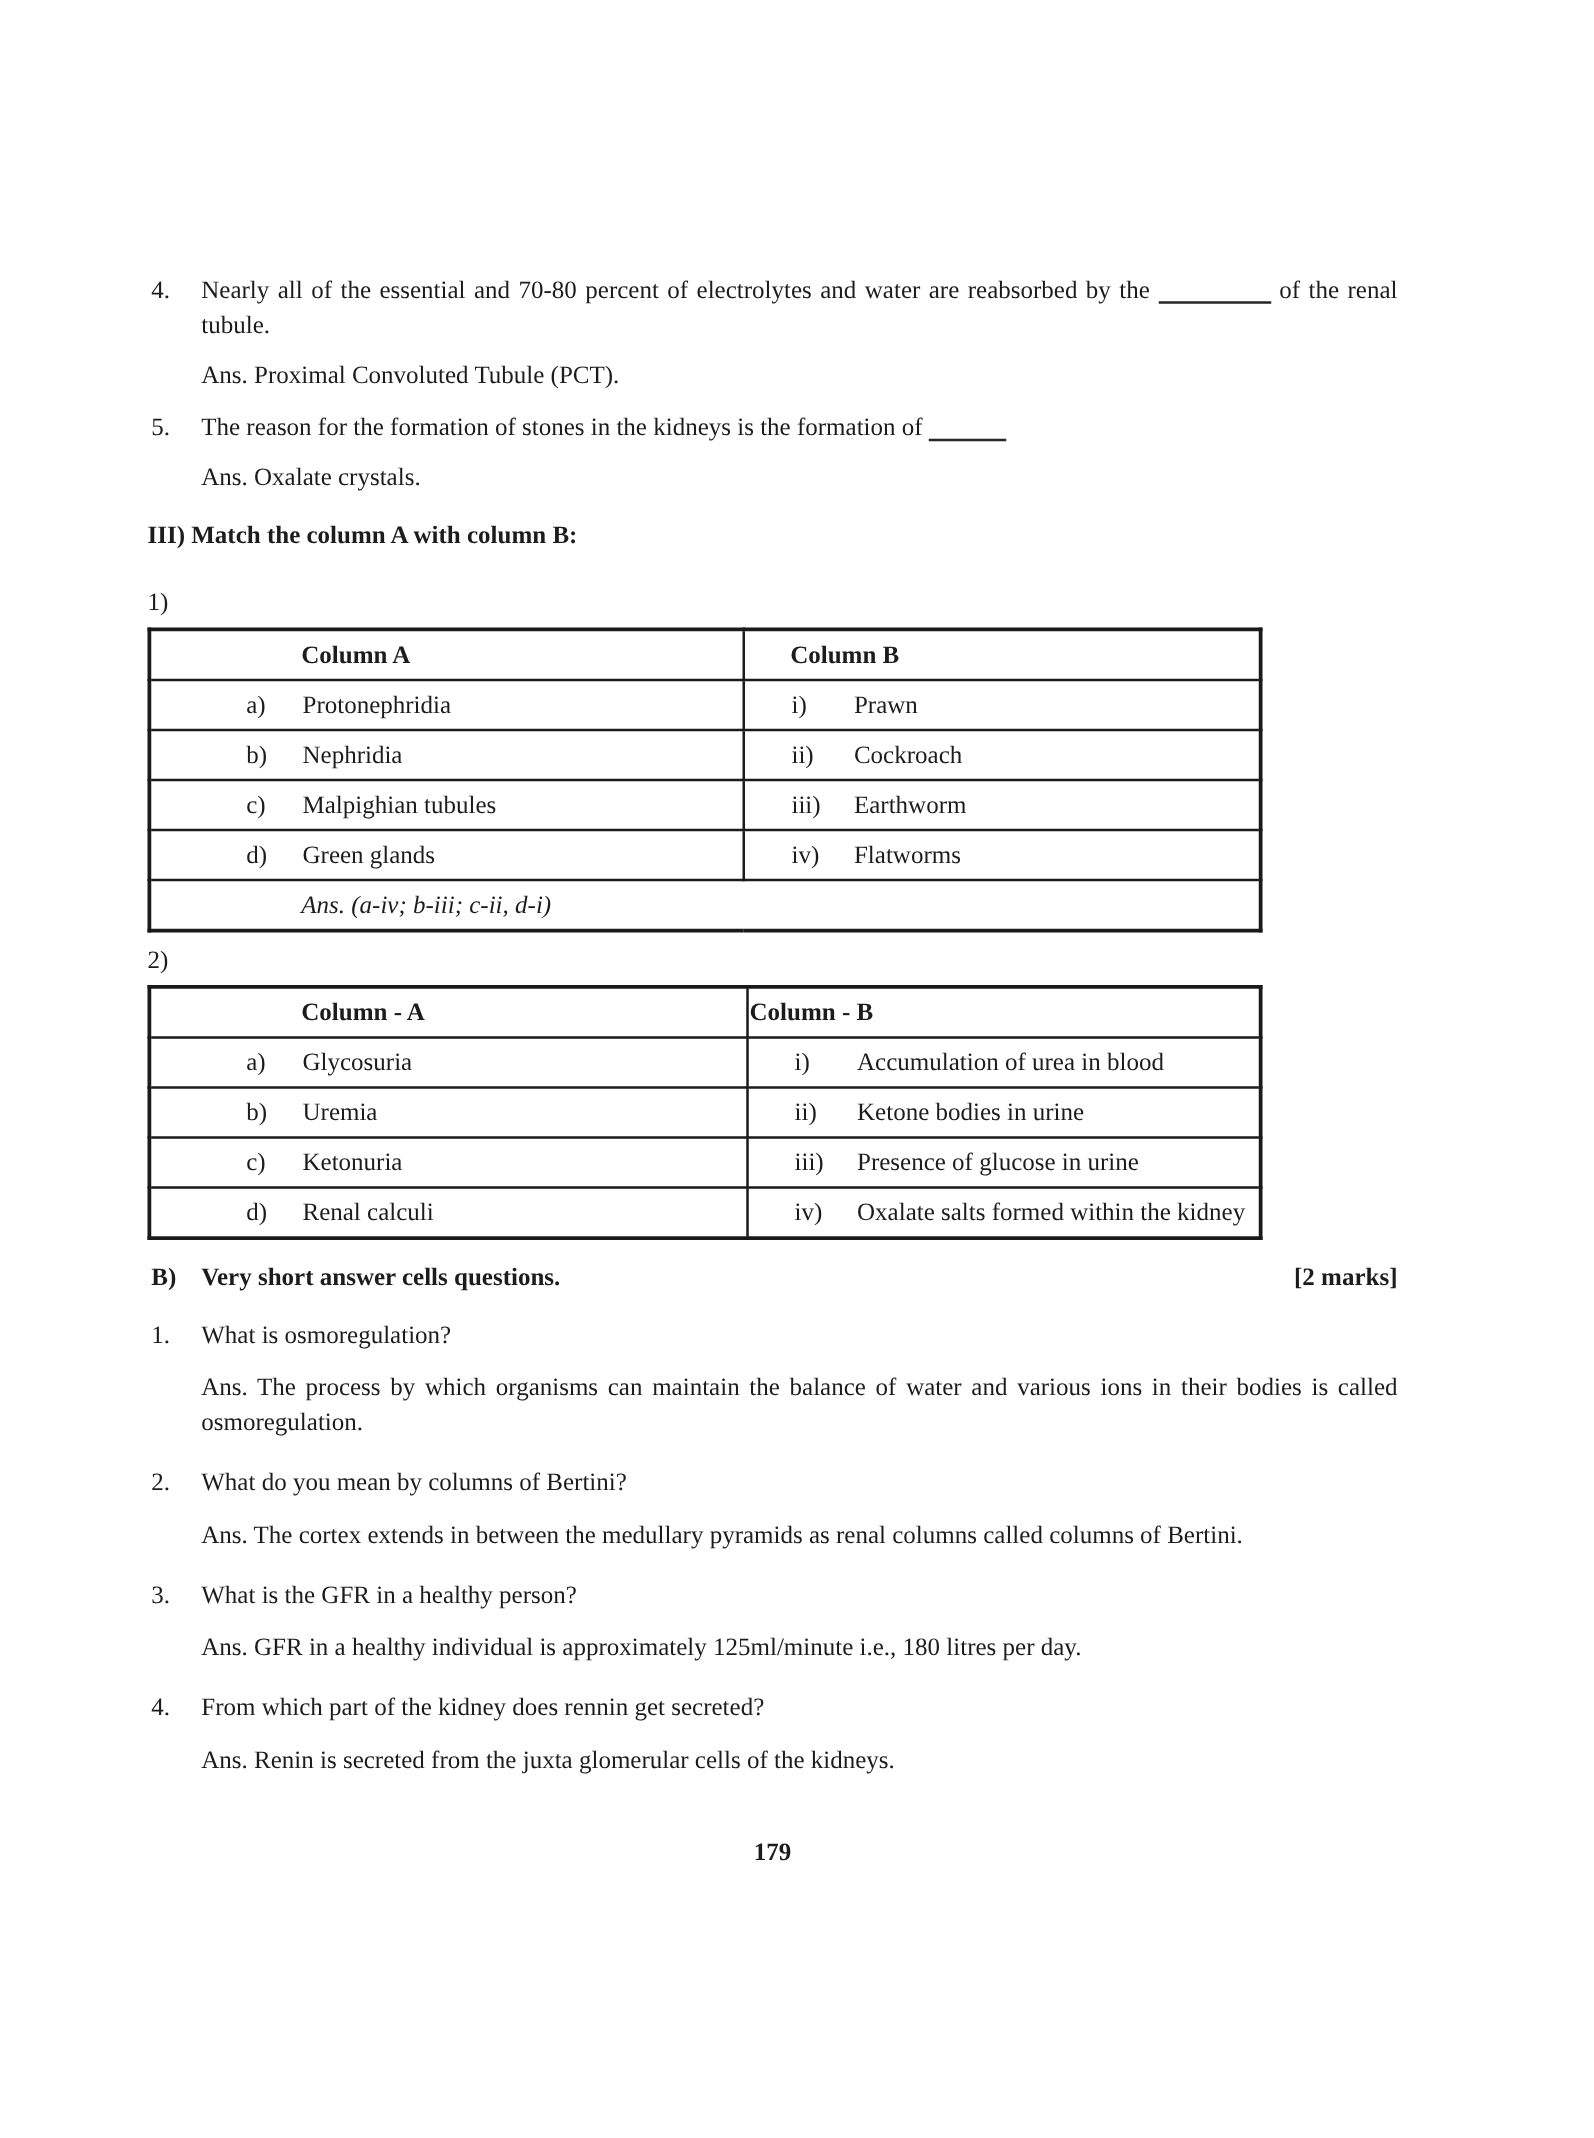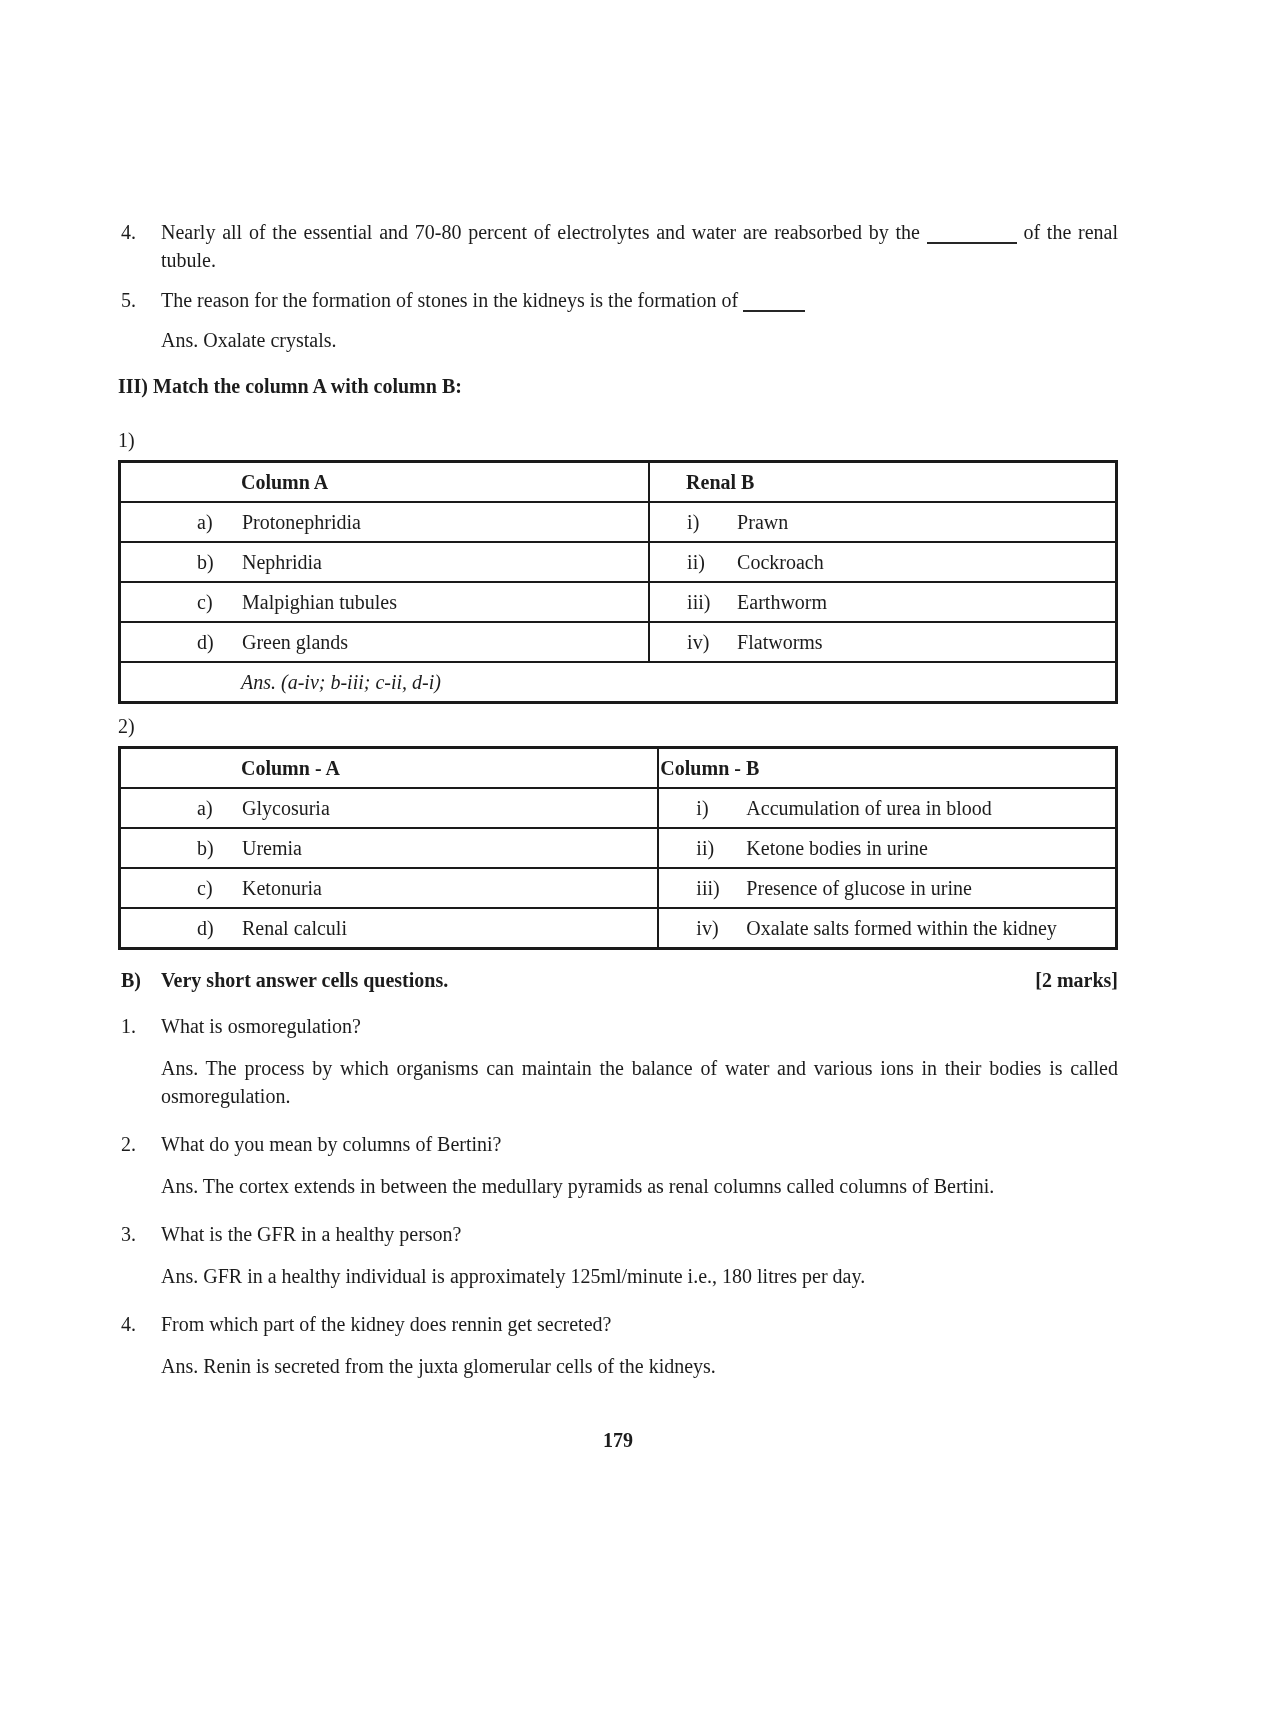--- a/index.html
+++ b/index.html
@@ -20,21 +20,21 @@
   .ans-line{margin:0 0 14px 43px;text-align:justify;}
   .ans-line.gap-lg{margin-bottom:18px;}
   
   .blank{display:inline-block;height:0;border-bottom:2px solid #262626;vertical-align:-5px;}
   .blank.w90{width:90px;}
   .blank.w62{width:62px;}
   
   .sec-heading{font-weight:bold;margin:16px 0 26px 0;}
   .tbl-label{margin:0 0 6px 0;}
   
-  table.match{border-collapse:collapse;width:1000px;border:3px solid #1a1a1a;margin:0 0 8px 0;}
+  table.match{border-collapse:collapse;width:892px;border:3px solid #1a1a1a;margin:0 0 8px 0;}
   table.match td{border:2px solid #1a1a1a;padding-top:5px;padding-bottom:5px;vertical-align:middle;}
   td.col-a{width:489px;}
   td.col-b{width:511px;}
   .cell-flex{display:flex;}
   td.col-a .cell-flex{padding-left:75px;}
   td.col-a .cell-key{flex:0 0 45px;}
   td.col-b .cell-flex{padding-left:36px;}
   td.col-b .cell-key{flex:0 0 50px;}
   td.hdr{font-weight:bold;}
   td.hdr.hdr-a{padding-left:120px;}
@@ -52,35 +52,36 @@
 </style>
 </head>
 <body>
 
 <div class="content">
 
   <div class="num-item">
     <span class="marker">4.</span>
     <span class="q-body"><span>Nearly all of the essential and 70-80 percent of electrolytes and water are reabsorbed by the</span> <span class="blank w90"></span><span> of the renal tubule.</span></span>
   </div>
+  <div class="ans-line">Ans. Proximal Convoluted Tubule (PCT).</div>
 
   <div class="num-item">
     <span class="marker">5.</span>
     <span class="q-body"><span>The reason for the formation of stones in the kidneys is the formation of</span> <span class="blank w62"></span></span>
   </div>
   <div class="ans-line gap-lg">Ans. Oxalate crystals.</div>
 
   <div class="sec-heading">III) Match the column A with column B:</div>
 
   <div class="tbl-label">1)</div>
   <table class="match">
     <tbody>
       <tr>
         <td class="col-a hdr hdr-a">Column A</td>
-        <td class="col-b hdr hdr-pad-roman">Renal B</td>
+        <td class="col-b hdr hdr-pad-roman">Column B</td>
       </tr>
       <tr>
         <td class="col-a">
             <div class="cell-flex">
               <span class="cell-key">a)</span>
               <span>Protonephridia</span>
             </div>
           </td>
         <td class="col-b">
             <div class="cell-flex">

